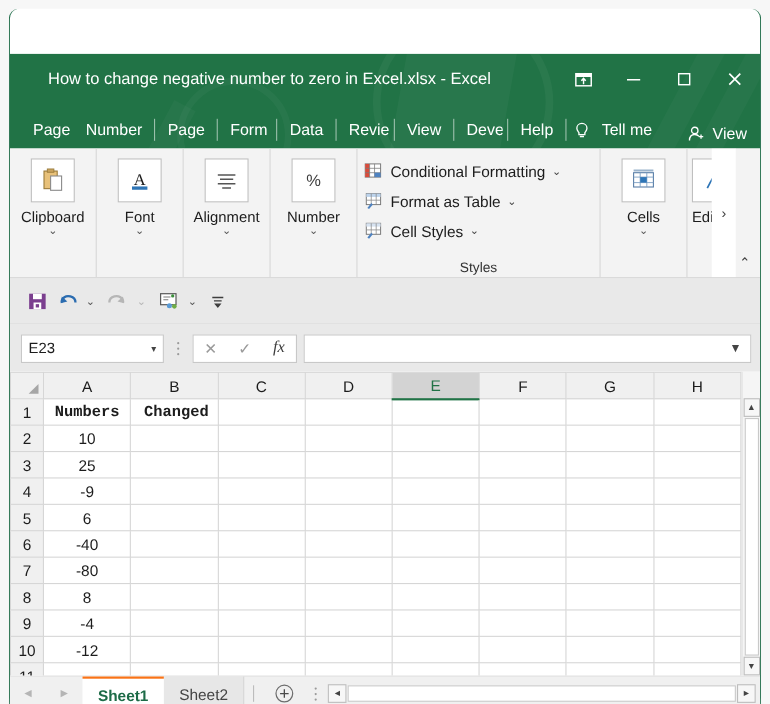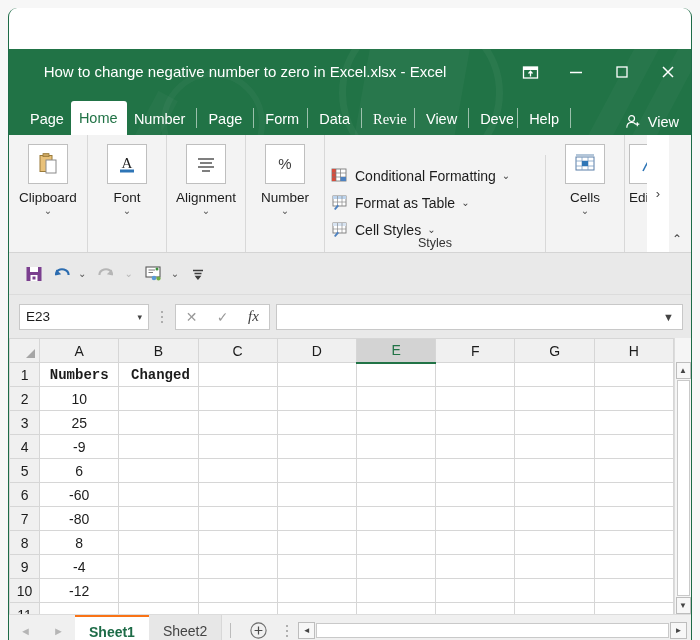--- a/index.html
+++ b/index.html
@@ -224,21 +224,20 @@
     color: #555;
     line-height: 10px;
   }
 
   .styles-group {
     position: relative;
     width: 221px;
     border-right: 1px solid #d8d8d8;
     padding: 7px 0 0 6px;
     box-sizing: border-box;
-    margin-top: 20px;
   }
   .style-item {
     display: flex;
     align-items: center;
     height: 27px;
     font-size: 14px;
     color: #1c1c1c;
   }
   .style-item .sicon { width: 22px; display: flex; align-items: center; }
   .style-item .stext { margin-left: 2px; }
@@ -633,37 +632,45 @@
           <div class="win-btn">
             <svg width="18" height="18" viewBox="0 0 18 18">
               <path d="M4 4 L14 14 M14 4 L4 14" stroke="#fff" stroke-width="1.5"></path>
             </svg>
           </div>
         </div>
       </div>
 
       <div class="tab-strip">
         <div class="tab">Page</div>
-        <div class="tab active" style="width:40px;">Home</div>
         <div class="tab">Number</div>
         <div class="tab-sep"></div>
         <div class="tab">Page</div>
         <div class="tab-sep"></div>
         <div class="tab" style="width:38px;padding-right:0;">Form</div>
         <div class="tab-sep"></div>
         <div class="tab">Data</div>
         <div class="tab-sep"></div>
-        <div class="tab" style="width:37px;padding-right:0;font-family:Liberation Serif, serif;">Revie</div>
+        <div class="tab" style="width:37px;padding-right:0;">Revie</div>
         <div class="tab-sep"></div>
         <div class="tab">View</div>
         <div class="tab-sep"></div>
         <div class="tab" style="width:33px;padding-right:0;">Devel</div>
         <div class="tab-sep"></div>
         <div class="tab">Help</div>
         <div class="tab-sep"></div>
+        <div class="tellme">
+          <span class="bulb">
+            <svg width="16" height="18" viewBox="0 0 16 18">
+              <path d="M8 2.2 C5.3 2.2 3.4 4.2 3.4 6.6 C3.4 8.4 4.6 9.6 5.3 10.6 L5.3 12.4 L10.7 12.4 L10.7 10.6 C11.4 9.6 12.6 8.4 12.6 6.6 C12.6 4.2 10.7 2.2 8 2.2 Z" fill="none" stroke="#fff" stroke-width="1.2"></path>
+              <path d="M6.1 14.1 L9.9 14.1" stroke="#fff" stroke-width="1.2"></path>
+            </svg>
+          </span>
+          <span>Tell me</span>
+        </div>
         <div class="share">
           <svg width="18" height="18" viewBox="0 0 18 18">
             <circle cx="6.6" cy="5.6" r="2.9" fill="none" stroke="#fff" stroke-width="1.2"></circle>
             <path d="M1.8 14.8 C1.8 10.8 4 9.3 6.6 9.3 C8.2 9.3 9.6 9.9 10.5 11" fill="none" stroke="#fff" stroke-width="1.2"></path>
             <path d="M12.3 9.2 L12.3 13.2 M10.3 11.2 L14.3 11.2" stroke="#fff" stroke-width="1.2"></path>
           </svg>
           <span>View</span>
         </div>
       </div>
     </div>
@@ -916,21 +923,21 @@
             <td class="cell"></td>
             <td class="cell"></td>
             <td class="cell"></td>
             <td class="cell"></td>
             <td class="cell"></td>
             <td class="cell"></td>
             <td class="cell"></td>
           </tr>
           <tr>
             <td class="rowhead">6</td>
-            <td class="cell">-60</td>
+            <td class="cell">-40</td>
             <td class="cell"></td>
             <td class="cell"></td>
             <td class="cell"></td>
             <td class="cell"></td>
             <td class="cell"></td>
             <td class="cell"></td>
             <td class="cell"></td>
           </tr>
           <tr>
             <td class="rowhead">7</td>

